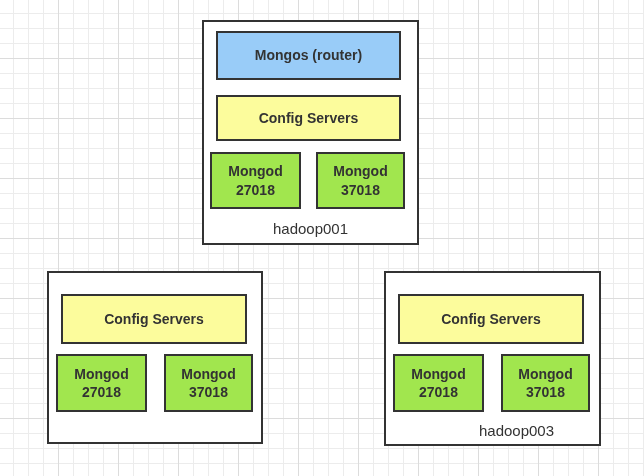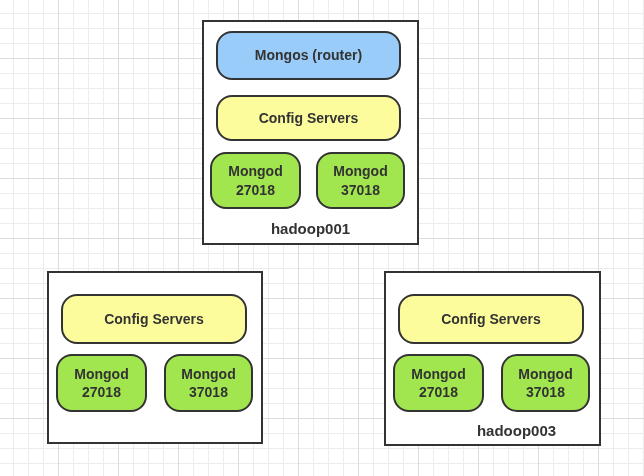--- a/index.html
+++ b/index.html
@@ -21,37 +21,37 @@
     color: #333333;
   }
   .host {
     position: absolute;
     background: #ffffff;
     border: 2px solid #333333;
   }
   .node {
     position: absolute;
     border: 2px solid #333333;
-    border-radius: 16px;
+    border-radius: 0;
     display: flex;
     align-items: center;
     justify-content: center;
     text-align: center;
     font-weight: bold;
     font-size: 14px;
     line-height: 1.3;
     white-space: pre-line;
     color: #333333;
   }
   .host-label {
     position: absolute;
     left: 0;
     right: 0;
     text-align: center;
-    font-weight: bold;
+    font-weight: normal;
     font-size: 15px;
     color: #333333;
   }
 </style>
 </head>
 <body>
 
 <div class="canvas">
 
   <div class="host" style="left: 202px; top: 20px; width: 217px; height: 225px; background-color: rgb(255, 255, 255);">

